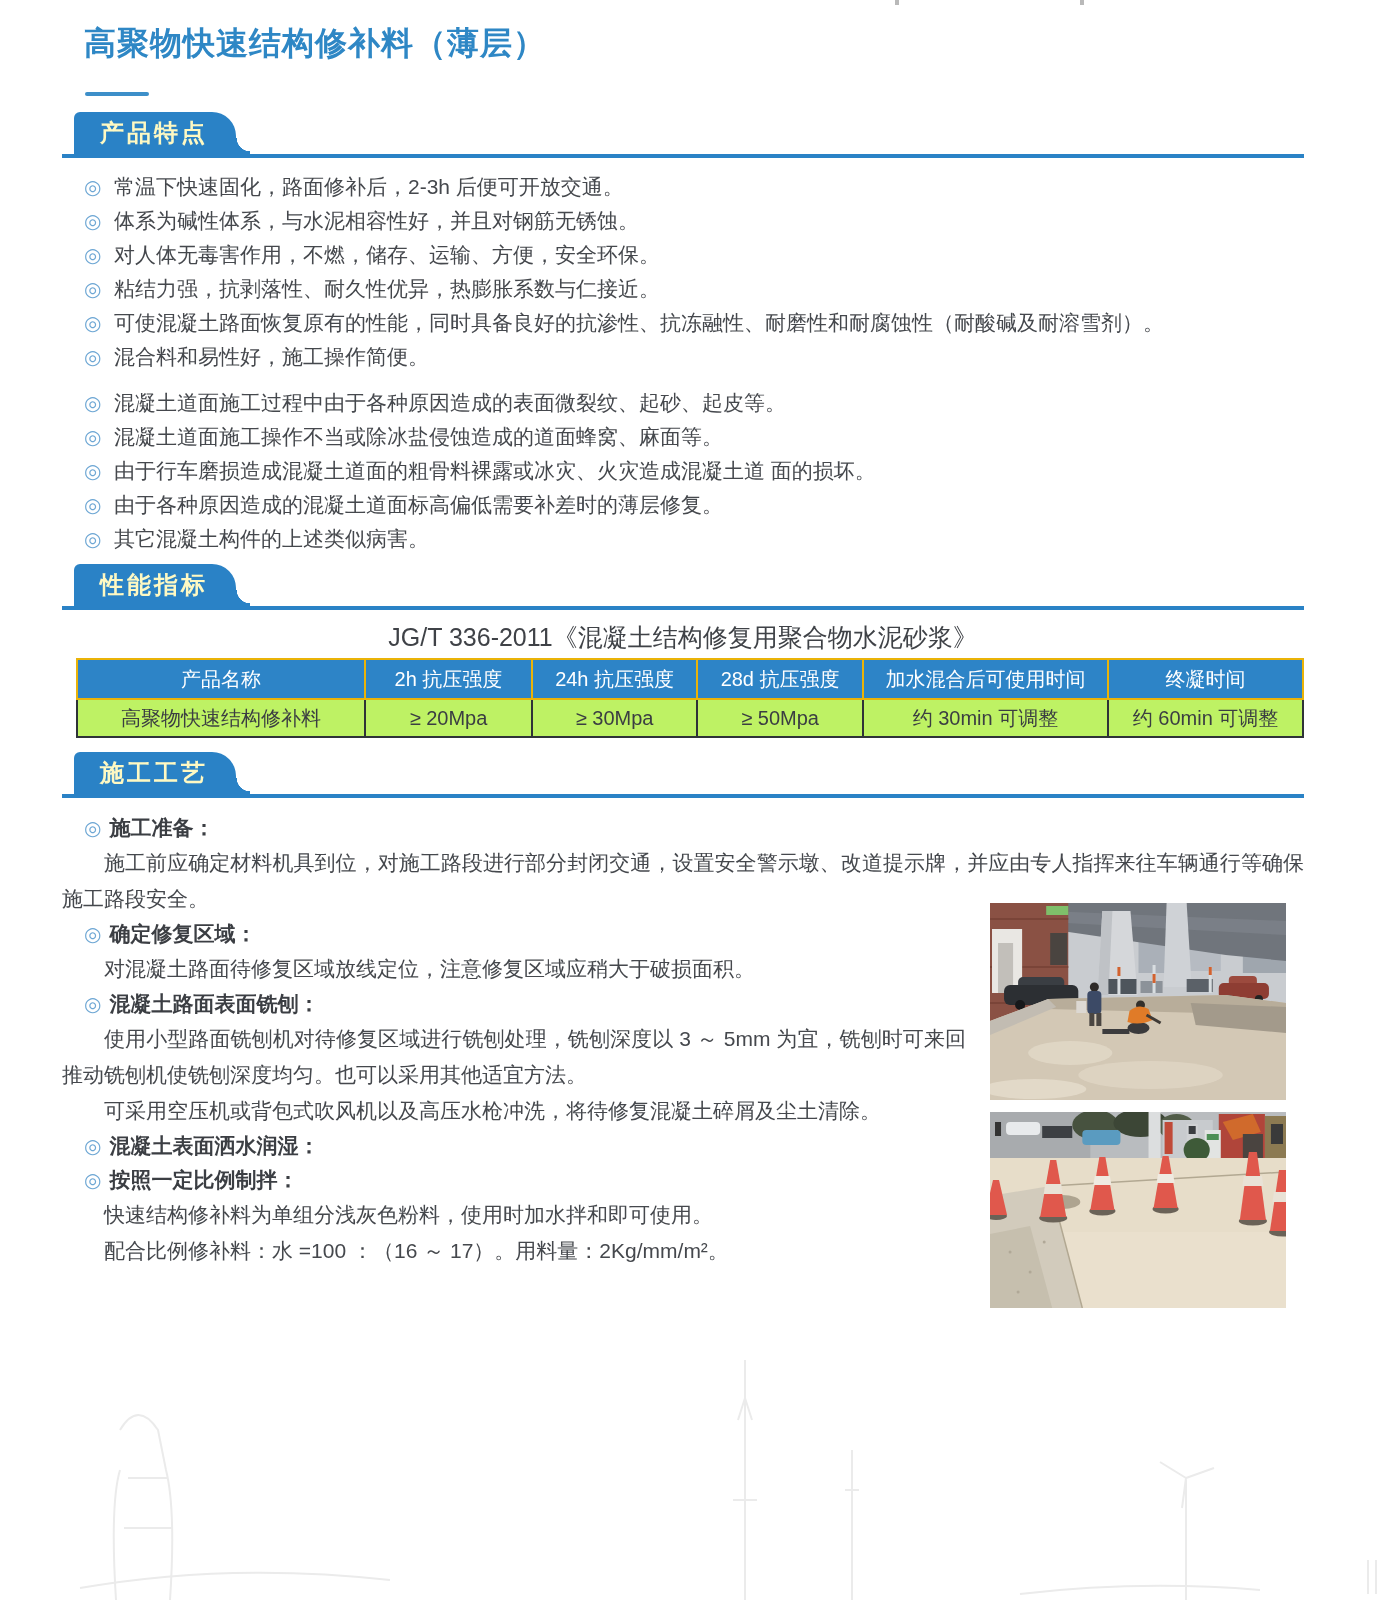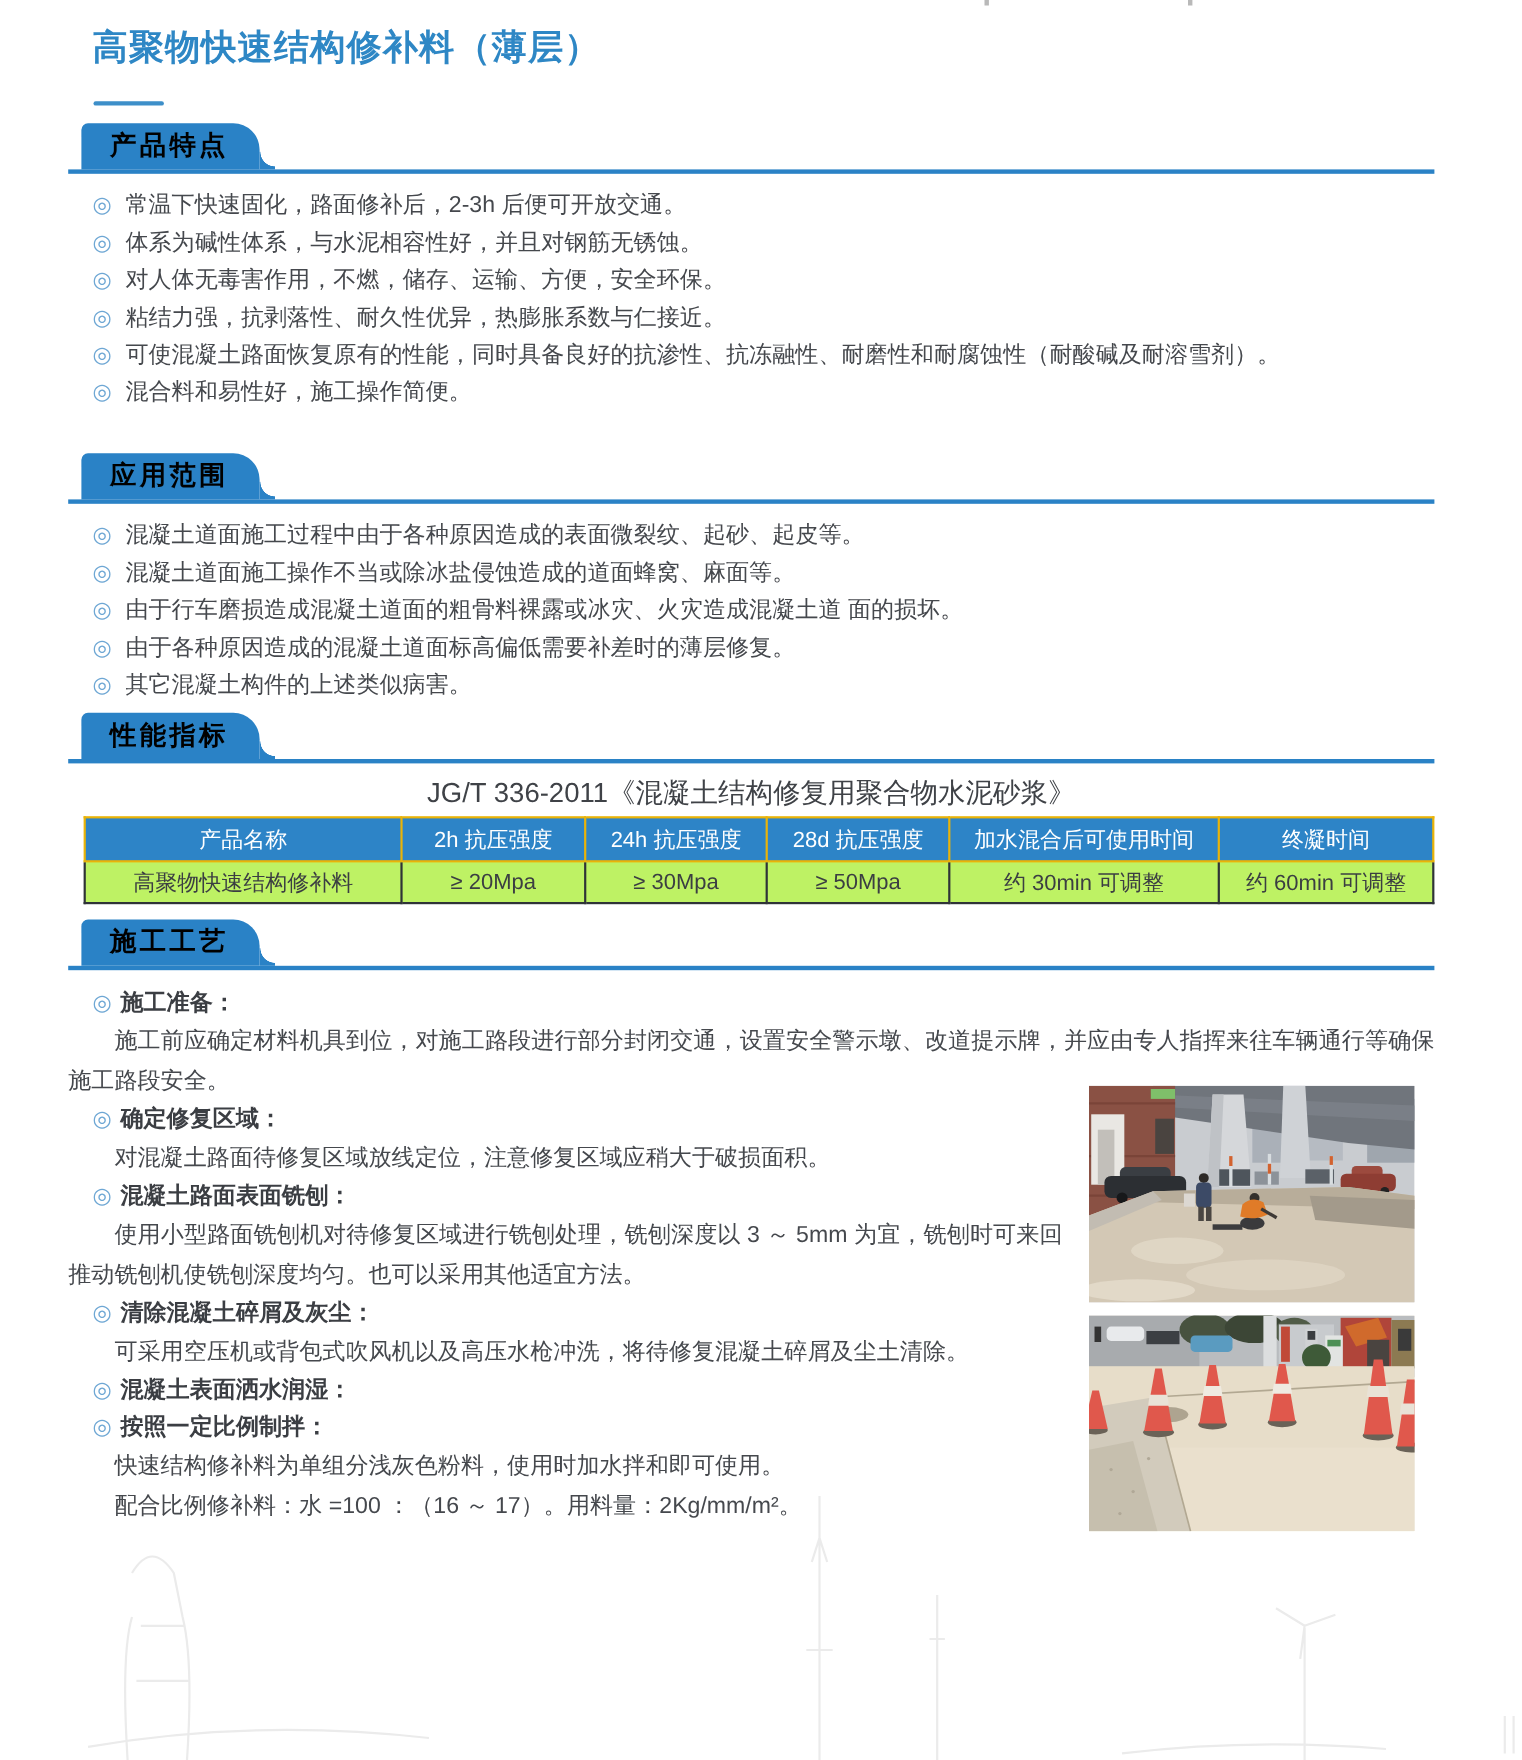--- a/index.html
+++ b/index.html
@@ -17,21 +17,21 @@
   .title-underline { margin:26px 0 0 23px; width:64px; height:4px;
     background:#3d8fc9; border-radius:2px; }
 
   .intro { margin:40px 0 0 0; font-size:21.5px; line-height:37px;
     text-indent:2.4em; text-align:justify; color:#474b50; }
 
   
   .section-head { margin-top:16px; line-height:0; }
   .tab { position:relative; display:inline-block; margin-left:12px;
     height:42px; line-height:42px; padding:0 28px 0 26px;
-    background:#2a82c6; color:#000000; font-size:24px; font-weight:bold;
+    background:#2a82c6; color:#fef9c3; font-size:24px; font-weight:bold;
     letter-spacing:3px; border-radius:6px 24px 0 0; }
   .tab::after { content:""; position:absolute; right:-14px; bottom:0;
     width:14px; height:16px;
     background:radial-gradient(circle at 100% 0, rgba(255,255,255,0) 13px, #2a82c6 13.5px); }
   .rule { height:4px; background:#2a82c6; }
 
   
   ul.bullets { list-style:none; margin:12px 0 0 0; padding:0 0 0 22px; }
   ul.bullets li { position:relative; padding-left:30px; font-size:21px;
     line-height:34px; color:#45484d; white-space:nowrap; }
@@ -95,24 +95,20 @@
   </div>
   <ul class="bullets">
     <li><span class="mk">◎</span><span>常温下快速固化，路面修补后，2-3h 后便可开放交通。</span></li>
     <li><span class="mk">◎</span><span>体系为碱性体系，与水泥相容性好，并且对钢筋无锈蚀。</span></li>
     <li><span class="mk">◎</span><span>对人体无毒害作用，不燃，储存、运输、方便，安全环保。</span></li>
     <li><span class="mk">◎</span><span>粘结力强，抗剥落性、耐久性优异，热膨胀系数与仁接近。</span></li>
     <li><span class="mk">◎</span><span>可使混凝土路面恢复原有的性能，同时具备良好的抗渗性、抗冻融性、耐磨性和耐腐蚀性（耐酸碱及耐溶雪剂）。</span></li>
     <li><span class="mk">◎</span><span>混合料和易性好，施工操作简便。</span></li>
   </ul>
 
-  <div class="section-head" style="margin-top:38px;">
-    <div class="tab"><span>应用范围</span></div>
-    <div class="rule"></div>
-  </div>
   <ul class="bullets">
     <li><span class="mk">◎</span><span>混凝土道面施工过程中由于各种原因造成的表面微裂纹、起砂、起皮等。</span></li>
     <li><span class="mk">◎</span><span>混凝土道面施工操作不当或除冰盐侵蚀造成的道面蜂窝、麻面等。</span></li>
     <li><span class="mk">◎</span><span>由于行车磨损造成混凝土道面的粗骨料裸露或冰灾、火灾造成混凝土道 面的损坏。</span></li>
     <li><span class="mk">◎</span><span>由于各种原因造成的混凝土道面标高偏低需要补差时的薄层修复。</span></li>
     <li><span class="mk">◎</span><span>其它混凝土构件的上述类似病害。</span></li>
   </ul>
 
   <div class="section-head" style="margin-top:8px;">
     <div class="tab"><span>性能指标</span></div>
@@ -280,21 +276,20 @@
       <div class="step-title"><span class="mk">◎</span><span class="label">确定修复区域：</span></div>
       <p class="step-text narrow">对混凝土路面待修复区域放线定位，注意修复区域应稍大于破损面积。</p>
     </div>
 
     <div class="step">
       <div class="step-title"><span class="mk">◎</span><span class="label">混凝土路面表面铣刨：</span></div>
       <p class="step-text narrow">使用小型路面铣刨机对待修复区域进行铣刨处理，铣刨深度以 3 ～ 5mm 为宜，铣刨时可来回推动铣刨机使铣刨深度均匀。也可以采用其他适宜方法。</p>
     </div>
 
     <div class="step">
-      <div class="step-title"><span class="mk">◎</span><span class="label">清除混凝土碎屑及灰尘：</span></div>
       <p class="step-text narrow">可采用空压机或背包式吹风机以及高压水枪冲洗，将待修复混凝土碎屑及尘土清除。</p>
     </div>
 
     <div class="step">
       <div class="step-title"><span class="mk">◎</span><span class="label">混凝土表面洒水润湿：</span></div>
     </div>
 
     <div class="step">
       <div class="step-title"><span class="mk">◎</span><span class="label">按照一定比例制拌：</span></div>
       <p class="step-text narrow">快速结构修补料为单组分浅灰色粉料，使用时加水拌和即可使用。</p>

